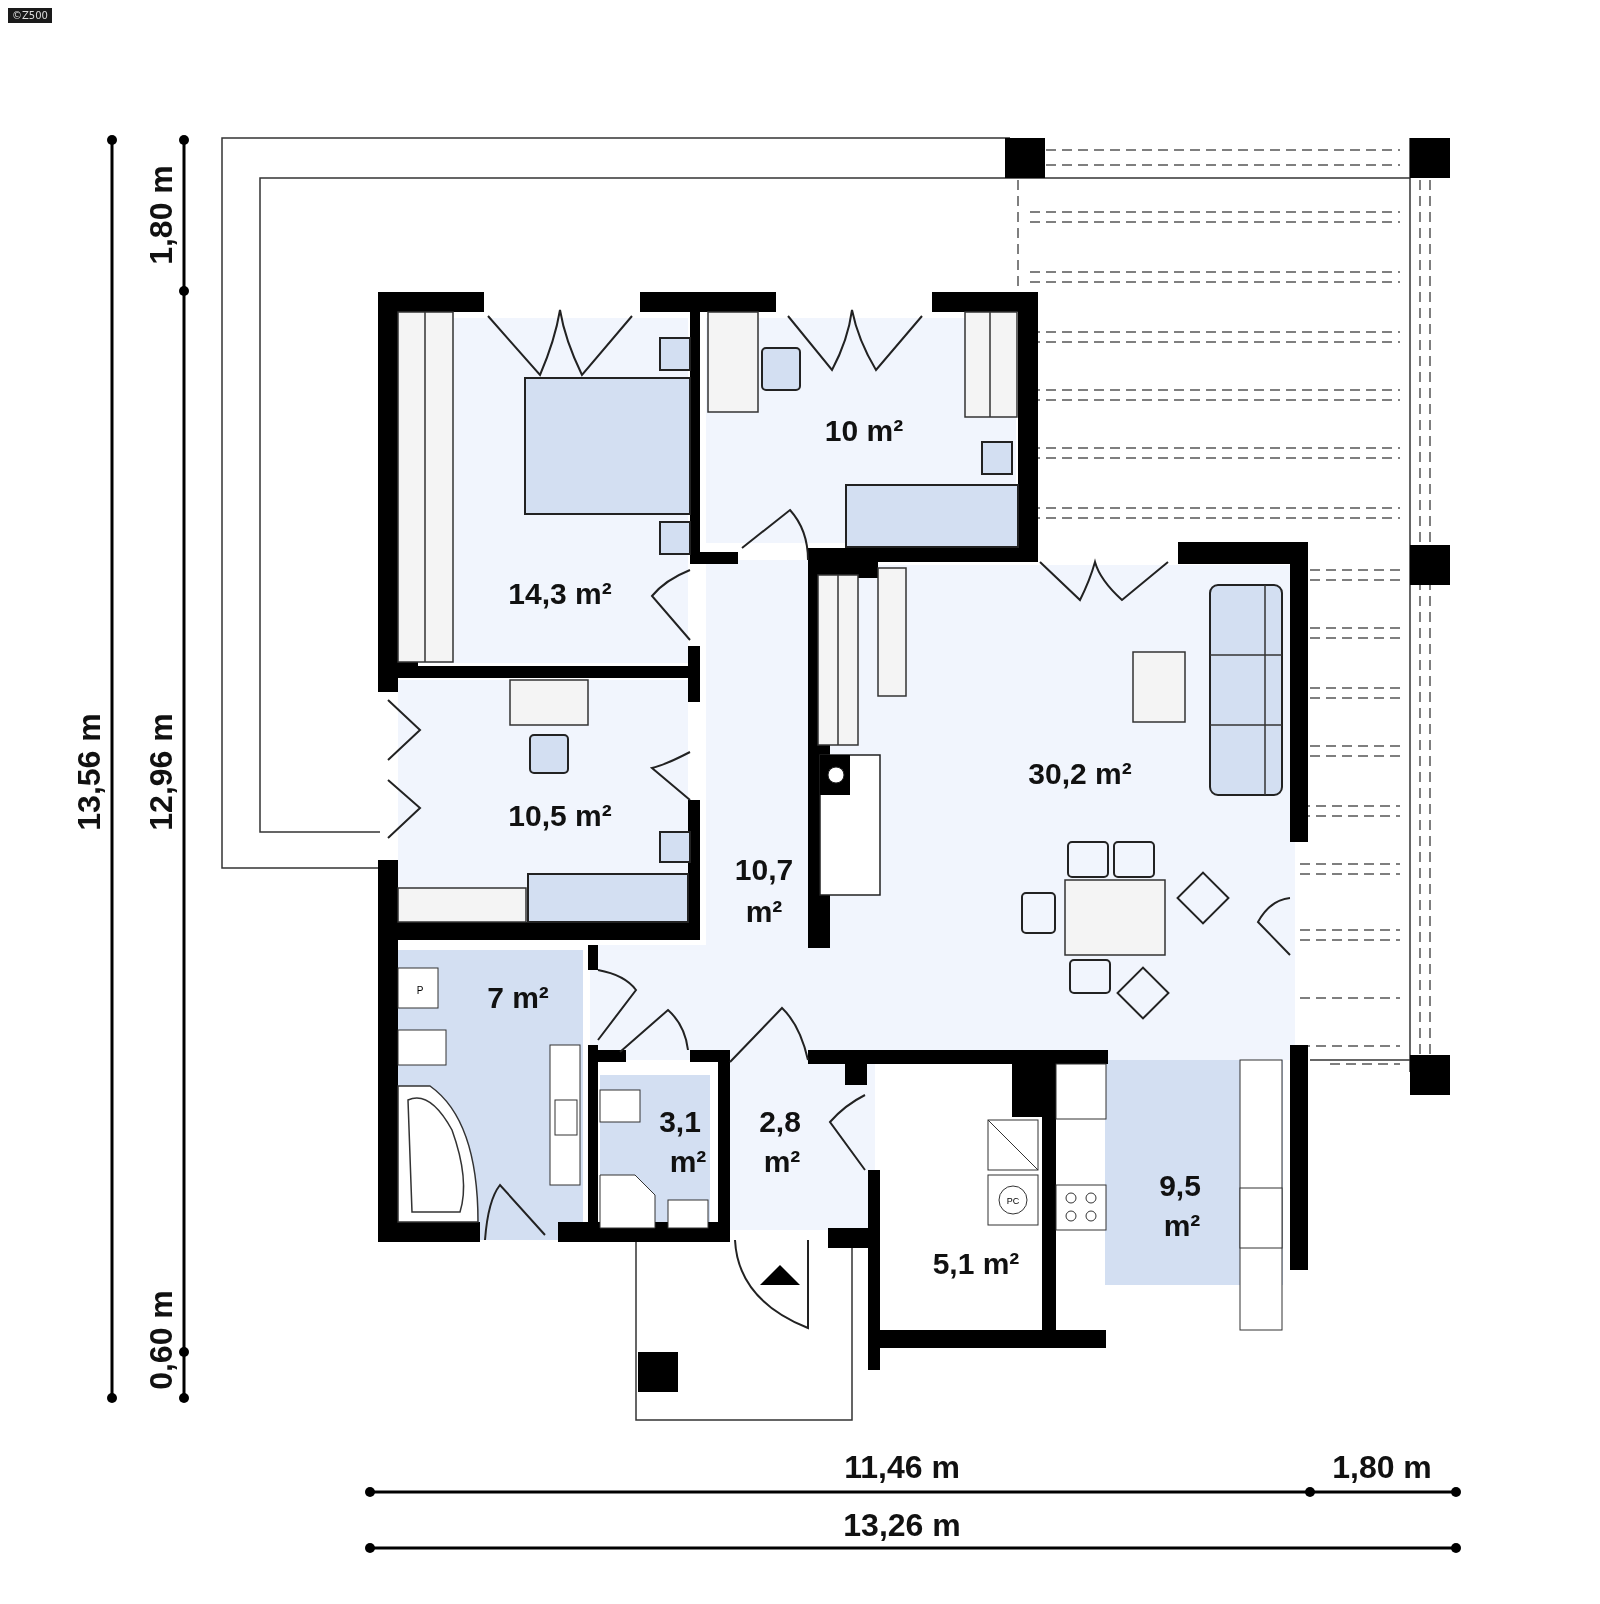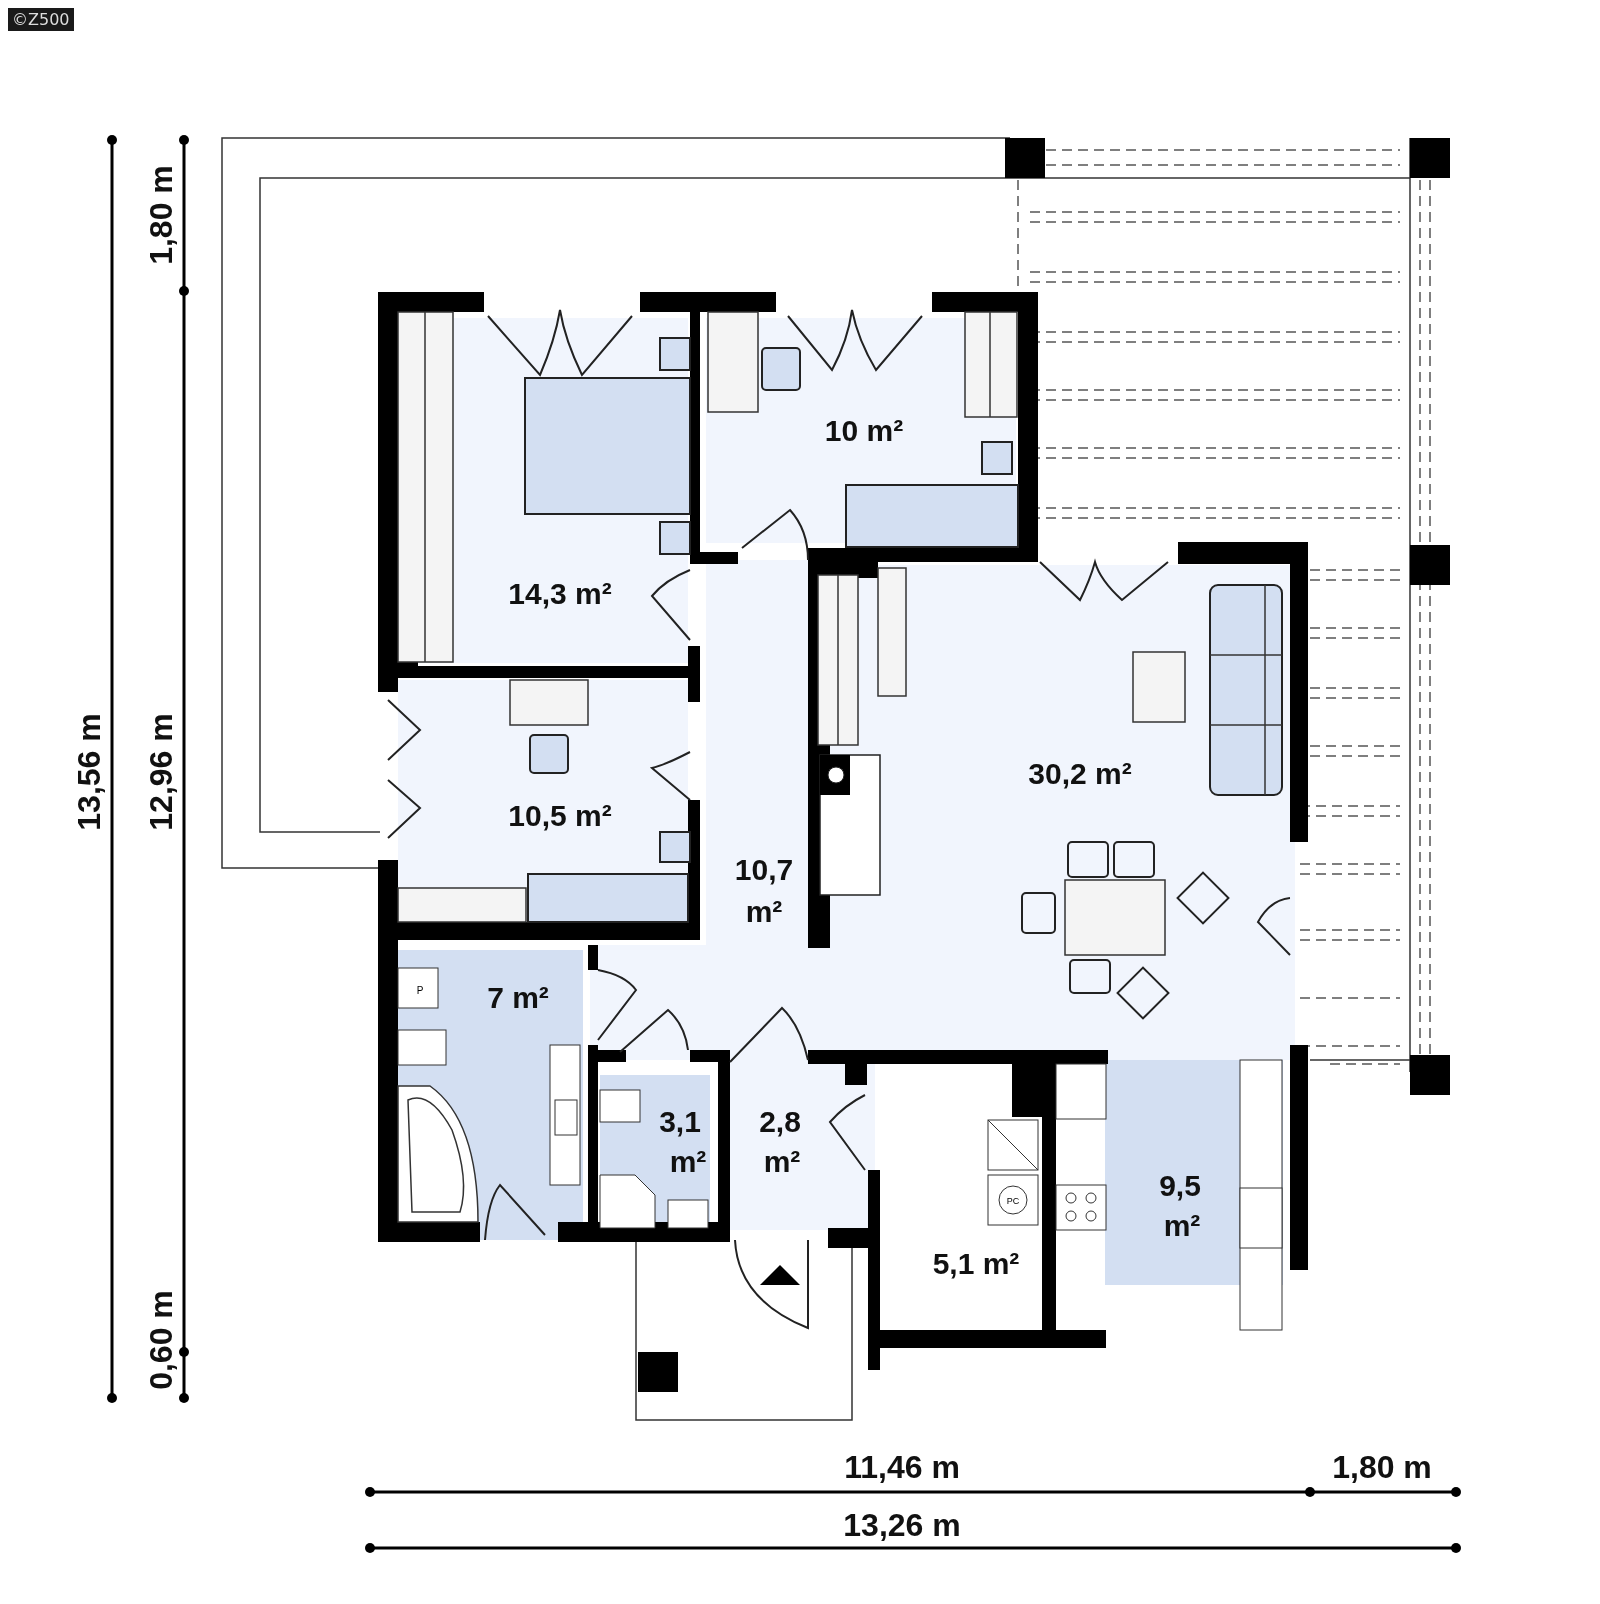--- a/index.html
+++ b/index.html
@@ -1,17 +1,17 @@
 <!DOCTYPE html>
 <html><head>
 <meta charset="utf-8">
 <style>
   html, body { margin: 0; padding: 0; background: #ffffff; }
   body { width: 1600px; height: 1604px; position: relative; overflow: hidden; font-family: "Liberation Sans", sans-serif; }
-  .badge { position: absolute; left: 8px; top: 8px; background: #1a1a1a; color: #dddddd; font-size: 16px; padding: 2px 4px; font-family: "DejaVu Sans", sans-serif; }
+  .badge { position: absolute; left: 8px; top: 8px; background: #1a1a1a; color: #dddddd; font-size: 10px; padding: 2px 4px; font-family: "DejaVu Sans", sans-serif; }
   svg { position: absolute; left: 0; top: 0; }
   .area { font-family: "Liberation Sans", sans-serif; font-weight: bold; font-size: 30px; fill: #111; }
   .dim { font-family: "Liberation Sans", sans-serif; font-weight: bold; font-size: 32px; fill: #111; }
   .wall { fill: #000; }
   .thin { fill: none; stroke: #222; stroke-width: 2; }
   .thin1 { fill: none; stroke: #333; stroke-width: 1.5; }
   .dash { fill: none; stroke: #555; stroke-width: 1.5; stroke-dasharray: 10 6; }
   .furn { fill: #d3dff2; stroke: #222; stroke-width: 2; }
   .wood { fill: #f4f4f4; stroke: #333; stroke-width: 1.5; }
 </style>

